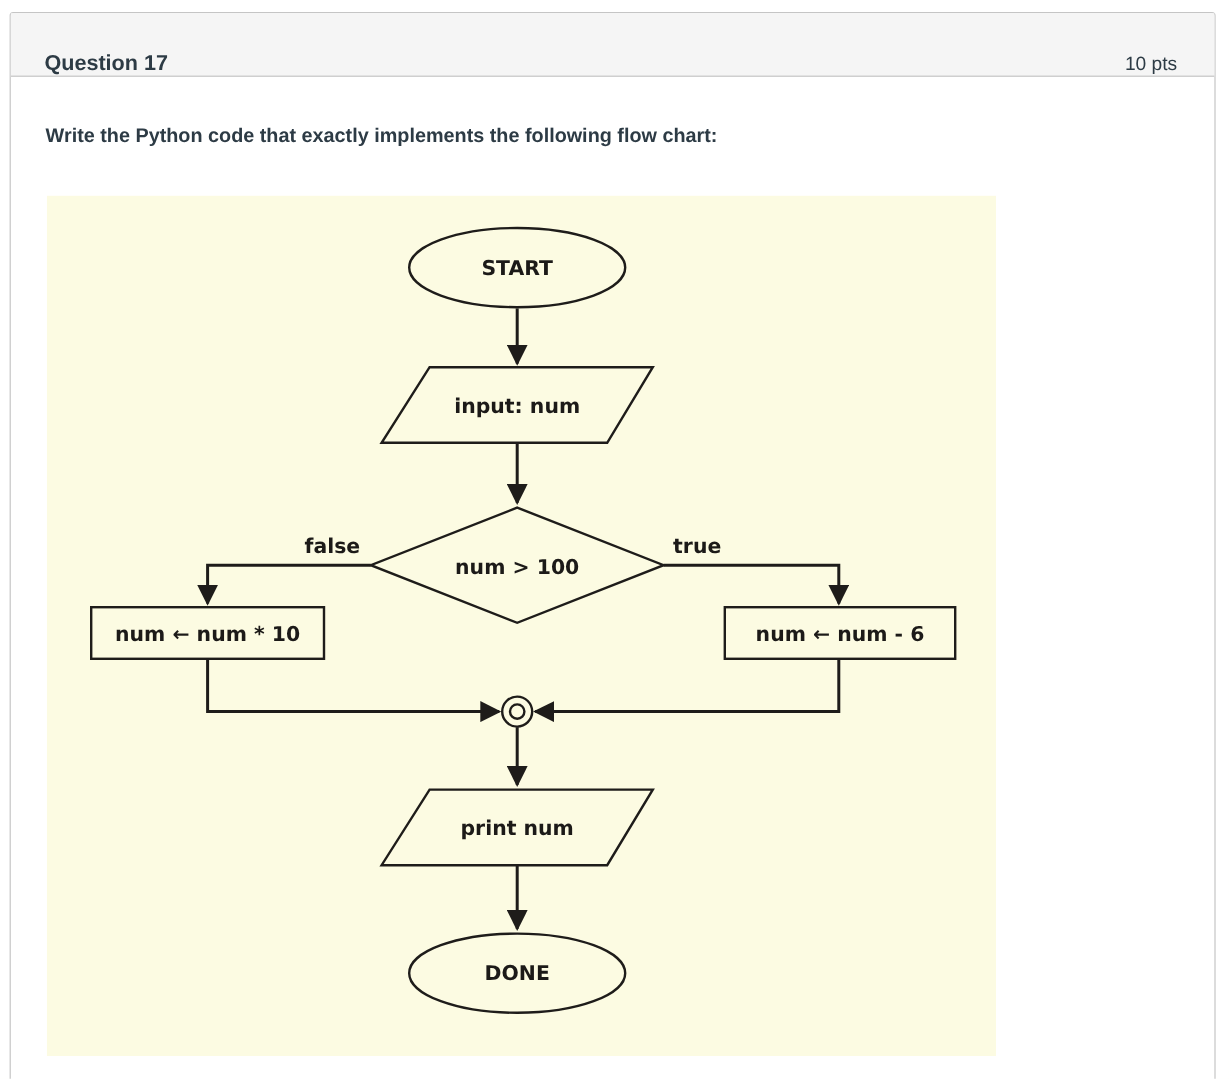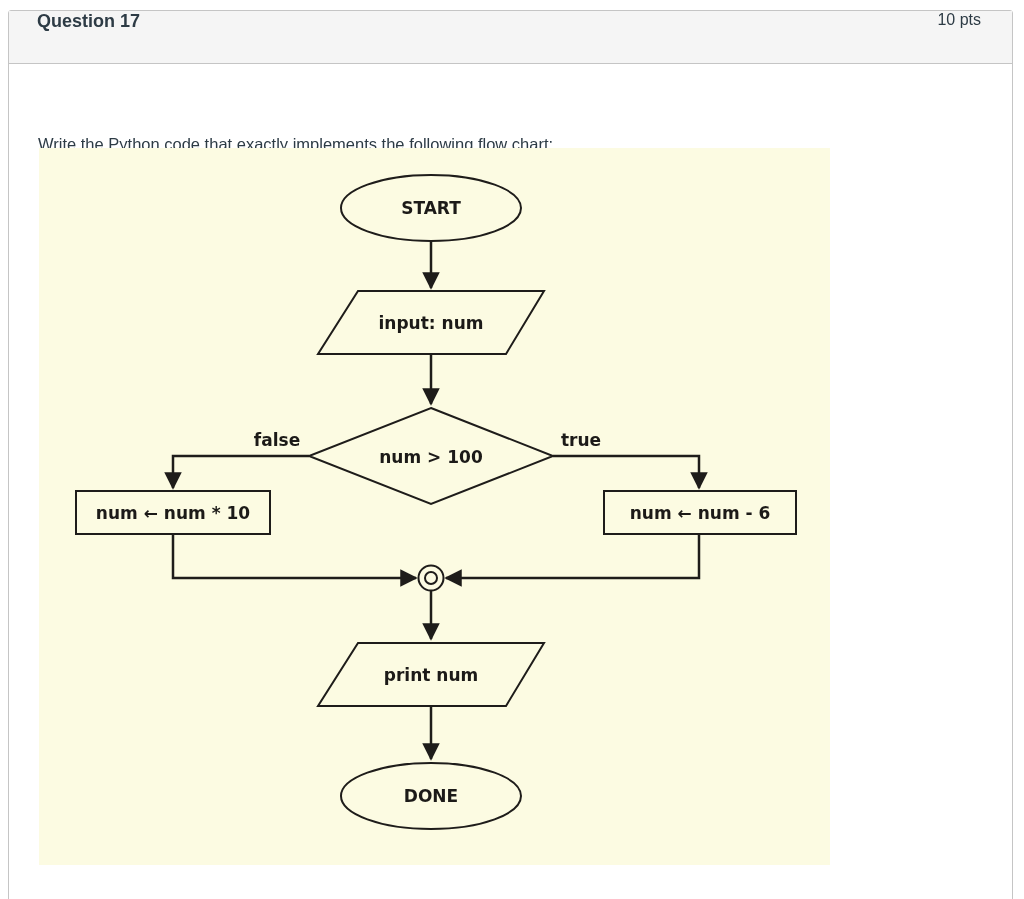--- a/index.html
+++ b/index.html
@@ -16,45 +16,46 @@
     width: 1005px; height: 900px;
     background: #ffffff;
     border: 1px solid #c5c5c5;
     border-radius: 3px 3px 0 0;
   }
   .question-header {
     height: 53px;
     background: #f5f5f5;
     border-bottom: 1px solid #c5c5c5;
     display: flex;
-    align-items: flex-start;
+    align-items: flex-end;
     justify-content: space-between;
     padding: 0 31px 0 28px;
   }
   .question-title {
     font-size: 18px;
     font-weight: bold;
     color: #2d3b45;
   }
   .question-points {
     font-size: 16px;
     font-weight: normal;
     color: #2d3b45;
     margin-left: 18px;
   }
   .question-prompt {
     position: absolute;
-    left: 29px; top: 123px;
+    left: 29px; top: 92px;
     font-size: 16.5px;
     color: #2d3b45;
     line-height: 1.3;
+    font-weight: bold;
   }
   .flowchart-wrap {
     position: absolute;
-    left: 30px; top: 137px;
+    left: 30px; top: 152px;
     width: 722px; height: 717px;
   }
   .fc-shape {
     fill: none;
     stroke: #1e1c1a;
     stroke-width: 2;
   }
   .fc-edge {
     fill: none;
     stroke: #1e1c1a;

